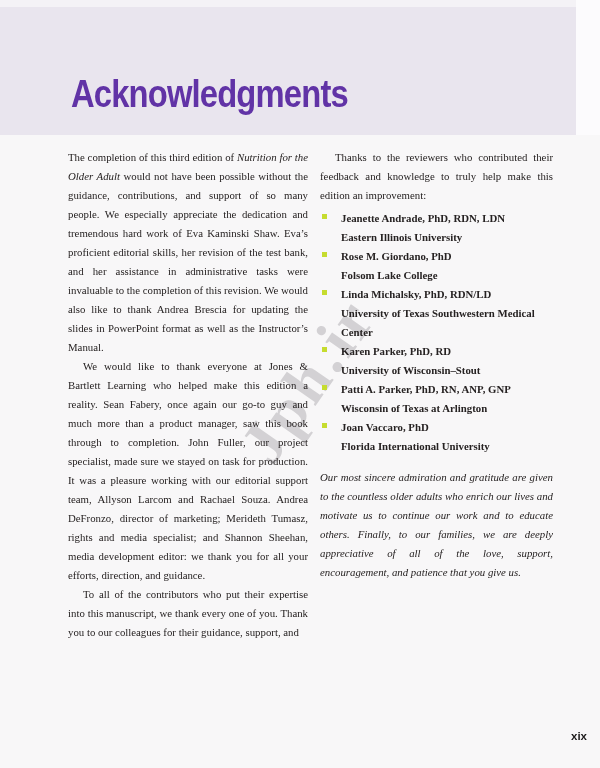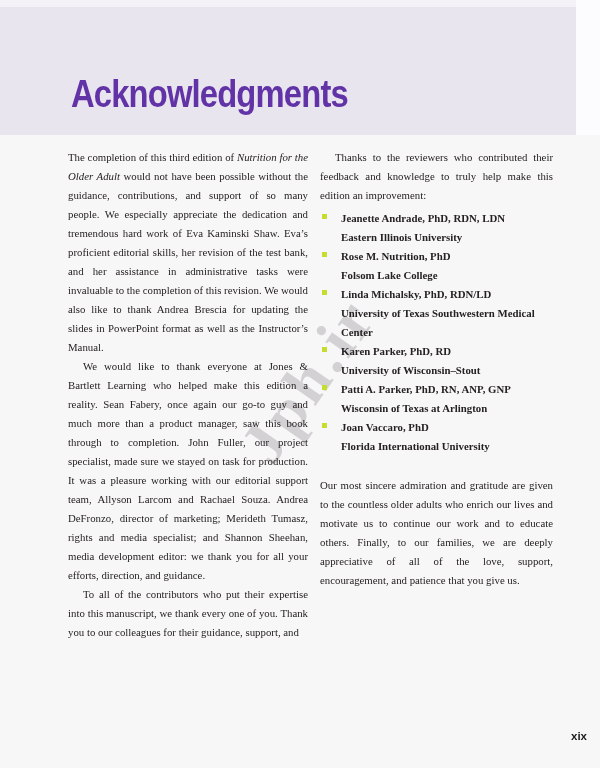--- a/index.html
+++ b/index.html
@@ -37,21 +37,21 @@
     position:absolute;top:148px;
     font-size:10.8px;
     line-height:19px;
     color:#262222;
     text-align:justify;
   }
   .col-left{left:68px;width:240px;}
   .col-right{left:320px;width:233px;}
   .col p{margin:0;}
   .col p.indent{text-indent:15px;}
-  .col p.gap-top{margin-top:20px;}
+  .col p.gap-top{margin-top:12px;font-style:italic;}
   .reviewer-list{
     list-style:none;margin:4px 0 0 0;padding:0;
     text-align:left;
     font-weight:bold;
   }
   .reviewer-list li{
     position:relative;
     padding-left:21px;
   }
   .bullet{
@@ -110,21 +110,21 @@
     <p class="indent">Thanks to the reviewers who contributed their feedback and knowledge to truly help make this edition an improvement:</p>
 
     <ul class="reviewer-list">
       <li>
         <span class="bullet"></span>
         <div>Jeanette Andrade, PhD, RDN, LDN</div>
         <div>Eastern Illinois University</div>
       </li>
       <li>
         <span class="bullet"></span>
-        <div>Rose M. Nutrition, PhD</div>
+        <div>Rose M. Giordano, PhD</div>
         <div>Folsom Lake College</div>
       </li>
       <li>
         <span class="bullet"></span>
         <div>Linda Michalsky, PhD, RDN/LD</div>
         <div>University of Texas Southwestern Medical Center</div>
       </li>
       <li>
         <span class="bullet"></span>
         <div>Karen Parker, PhD, RD</div>

